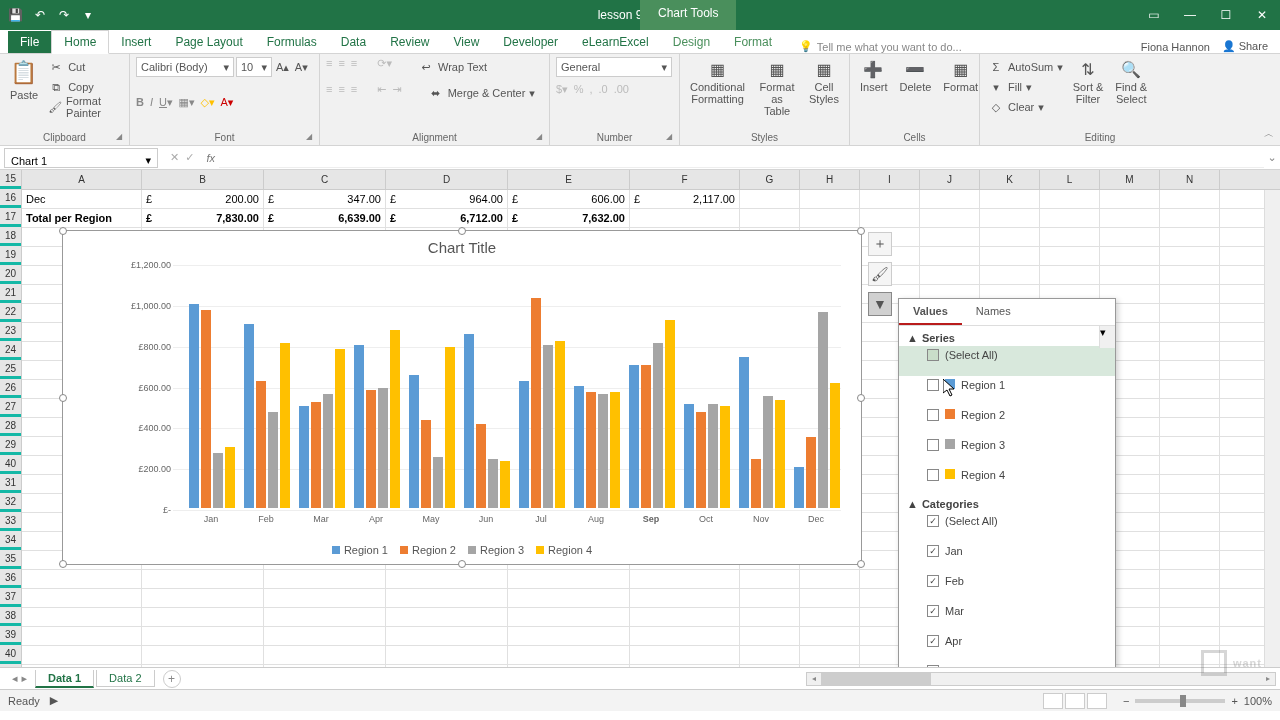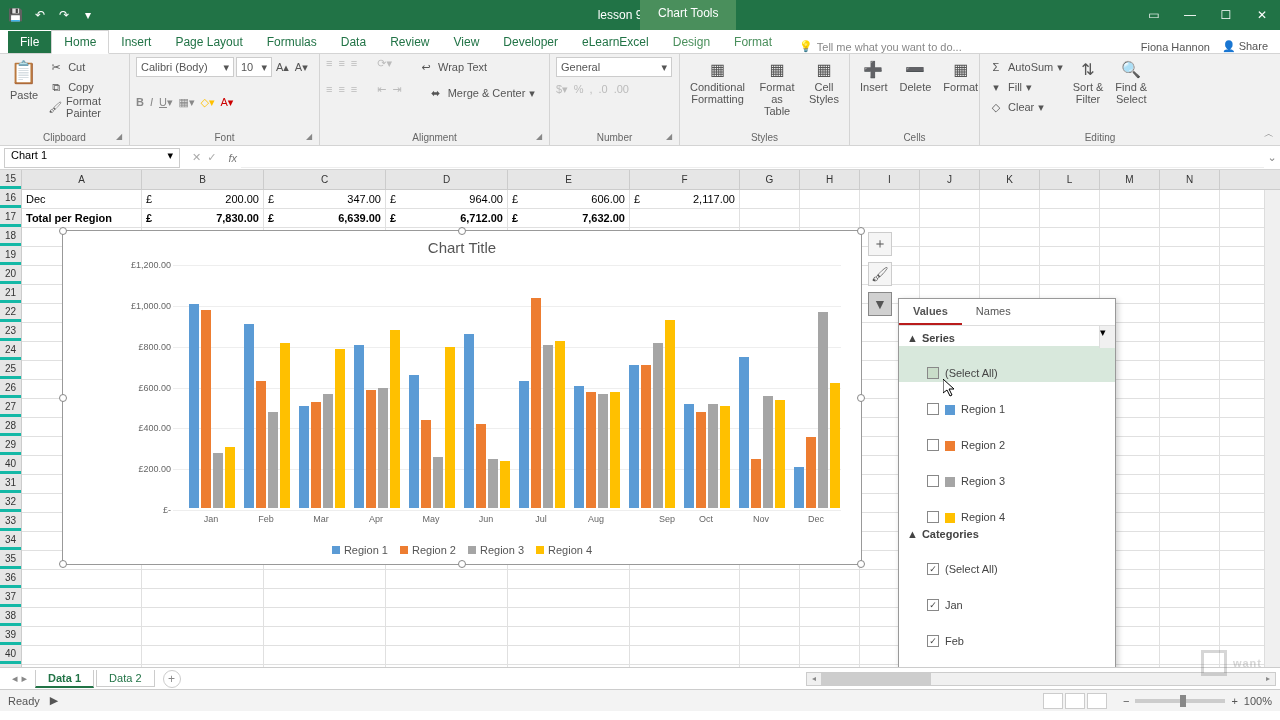--- a/index.html
+++ b/index.html
@@ -25,21 +25,21 @@
 .vbtn{display:flex;flex-direction:column;align-items:center;justify-content:center;padding:2px 4px;font-size:10px;text-align:center;gap:2px;color:#555}
 .vbtn .ico{width:20px;height:20px;display:flex;align-items:center;justify-content:center;font-size:16px}
 .vbtn.lg .ico{width:28px;height:28px;font-size:22px}
 .hbtn{display:flex;align-items:center;gap:4px;font-size:11px;color:#555;padding:1px 2px;height:20px}
 .hbtn .ico{width:16px;height:16px;display:flex;align-items:center;justify-content:center}
 .stack{display:flex;flex-direction:column;gap:0}
 .combo{border:1px solid #ccc;background:#fff;height:20px;padding:0 4px;display:flex;align-items:center;font-size:11px;color:#555}
 .dialog-launcher{position:absolute;bottom:3px;right:3px;width:10px;height:10px;font-size:8px;color:#888}
 .collapse-ribbon{position:absolute;right:6px;bottom:4px;font-size:10px;color:#666}
 .namebox-row{height:24px;border-bottom:1px solid #d4d4d4;display:flex;align-items:center;background:#fff}
-.namebox{width:176px;border:1px solid #ccc;margin:2px 4px;height:20px;padding:0 6px;display:flex;align-items:flex-start;justify-content:space-between}
+.namebox{width:154px;border:1px solid #ccc;margin:2px 4px;height:20px;padding:0 6px;display:flex;align-items:flex-end;justify-content:space-between}
 .fx-btns{display:flex;gap:6px;padding:0 8px;color:#aaa}
 .fx-label{font-style:italic;color:#777;padding:0 4px}
 .formula-input{flex:1;height:20px;border-bottom:1px solid #eee}
 .fb-expand{width:16px;text-align:center;color:#888}
 .sheet-area{height:497px;display:flex;position:relative}
 .row-headers{width:22px;background:#e6e6e6;border-right:1px solid #ccc}
 .row-h{height:19px;border-bottom:3px solid #14b8a6;text-align:center;font-size:10px;line-height:18px;color:#333}
 .grid{flex:1;position:relative;overflow:hidden}
 .col-headers{height:20px;background:#e6e6e6;display:flex;border-bottom:1px solid #ccc}
 .col-h{border-right:1px solid #ccc;text-align:center;font-size:10px;line-height:19px;color:#333}
@@ -67,21 +67,21 @@
 .legend-sw{width:8px;height:8px}
 .chart-btns{position:absolute;left:846px;top:62px;display:flex;flex-direction:column;gap:6px}
 .chart-btn{width:24px;height:24px;background:#f5f5f5;border:1px solid #ccc;display:flex;align-items:center;justify-content:center;font-size:14px;color:#555}
 .chart-btn.active{background:#d0d0d0;border-color:#888}
 .filter-pane{position:absolute;left:876px;top:128px;width:218px;height:405px;background:#fff;border:1px solid #999;box-shadow:2px 2px 6px rgba(0,0,0,.2);display:flex;flex-direction:column}
 .fp-tabs{display:flex;border-bottom:1px solid #ddd}
 .fp-tab{padding:6px 14px;font-size:11px;color:#555;cursor:pointer}
 .fp-tab.active{border-bottom:2px solid #b91c1c;font-weight:600}
 .fp-body{flex:1;overflow:hidden;position:relative;padding:4px 0}
 .fp-section{padding:2px 8px;display:flex;align-items:center;gap:4px;font-size:11px;font-weight:600;color:#444}
-.fp-item{padding:3px 8px 3px 28px;display:flex;align-items:flex-end;gap:6px;font-size:11px;color:#444;height:36px}
+.fp-item{padding:3px 8px 3px 28px;display:flex;align-items:flex-start;gap:6px;font-size:11px;color:#444;height:30px}
 .fp-item.sel{background:#d8e8dc}
 .fp-check{width:12px;height:12px;border:1px solid #888;display:flex;align-items:center;justify-content:center;font-size:9px;color:#444;background:#fff}
 .fp-check.checked::after{content:"✓"}
 .fp-check.partial{background:#c9ddc9}
 .fp-sw{width:10px;height:10px}
 .fp-scroll{position:absolute;right:0;top:0;width:16px;background:#f0f0f0;border-left:1px solid #ddd}
 .cursor-arrow{position:absolute;left:921px;top:209px;z-index:100;pointer-events:none}
 .sheet-tabs{height:22px;background:#fff;border-top:1px solid #ccc;display:flex;align-items:center;padding:0 4px}
 .st-nav{display:flex;gap:4px;color:#888;padding:0 8px}
 .st-tab{padding:2px 12px;border:1px solid #ccc;border-top:none;font-size:11px;color:#217346;margin-right:2px}
@@ -914,21 +914,21 @@
             </div>
           </div>
           <div class="xlabel" style="left: 88px; bottom: -16px;">Jan</div>
           <div class="xlabel" style="left: 143px; bottom: -16px;">Feb</div>
           <div class="xlabel" style="left: 198px; bottom: -16px;">Mar</div>
           <div class="xlabel" style="left: 253px; bottom: -16px;">Apr</div>
           <div class="xlabel" style="left: 308px; bottom: -16px;">May</div>
           <div class="xlabel" style="left: 363px; bottom: -16px;">Jun</div>
           <div class="xlabel" style="left: 418px; bottom: -16px;">Jul</div>
           <div class="xlabel" style="left: 473px; bottom: -16px;">Aug</div>
-          <div class="xlabel" style="left: 544px; bottom: -16px;">Sep</div>
+          <div class="xlabel" style="left: 528px; bottom: -16px; font-weight: bold;">Sep</div>
           <div class="xlabel" style="left: 583px; bottom: -16px;">Oct</div>
           <div class="xlabel" style="left: 638px; bottom: -16px;">Nov</div>
           <div class="xlabel" style="left: 693px; bottom: -16px;">Dec</div>
         </div>
       <div class="legend" id="chart-legend">
           <div class="legend-item">
             <span class="legend-sw" style="background:#5b9bd5"></span>
             <span>Region 1</span>
           </div>
           <div class="legend-item">

